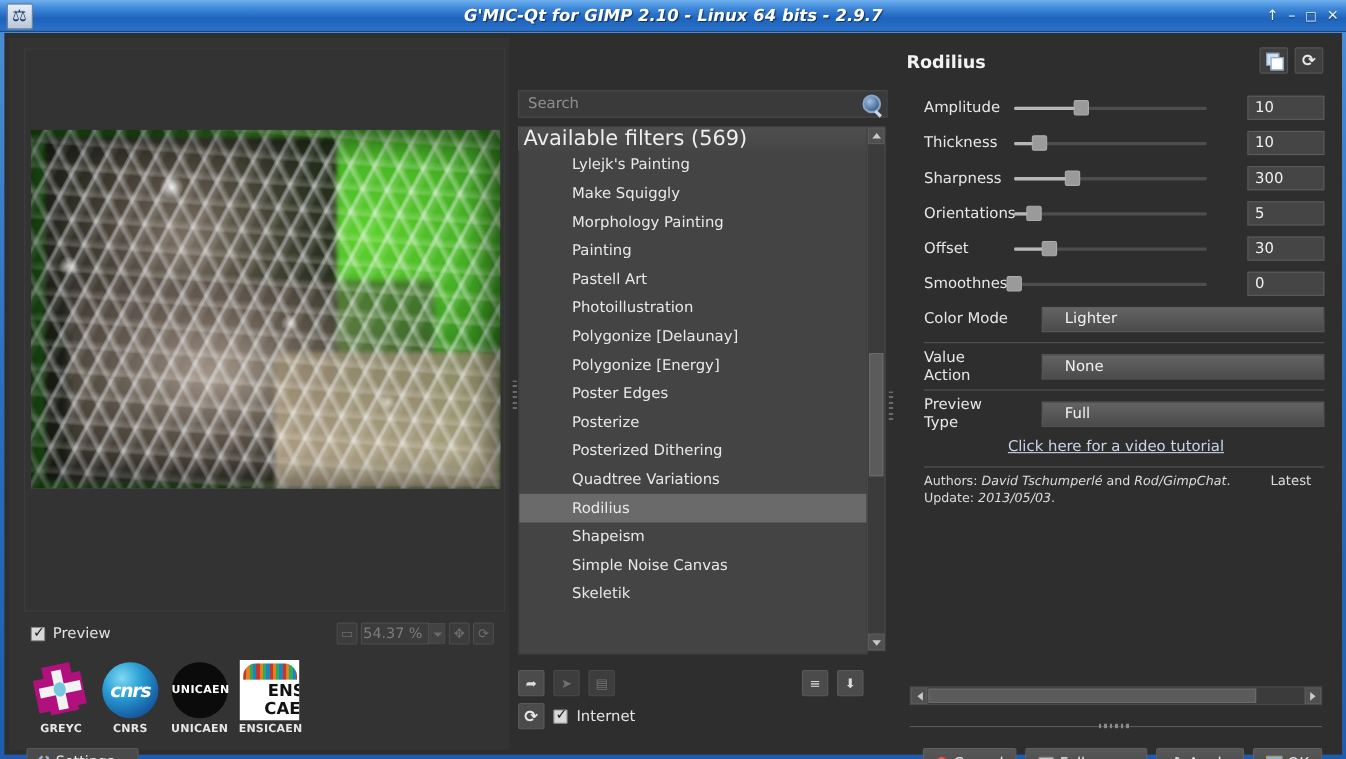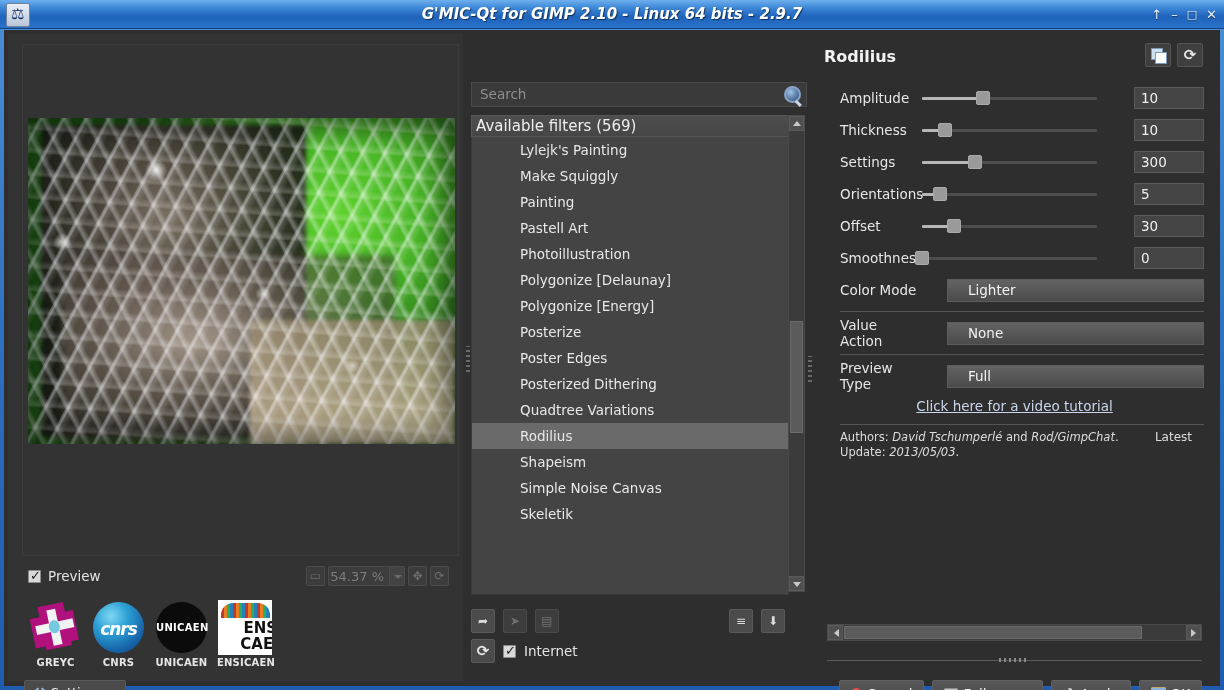--- a/index.html
+++ b/index.html
@@ -133,21 +133,21 @@
               border:1px solid #4a4a4a;box-sizing:border-box;}
   #search-input-text{position:absolute;left:8px;top:0;height:23px;line-height:23px;color:#8f8f8f;font-size:13.5px;}
   #search-icon{position:absolute;right:5px;top:3px;width:17px;height:17px;border-radius:50%;
                border:2px solid #8aa4c8;box-sizing:border-box;
                background:radial-gradient(circle at 35% 32%,#9fc3e8 0%,#41628c 75%);}
   #search-icon:after{content:"";position:absolute;right:-3px;bottom:-3px;width:7px;height:2.5px;
                      background:#c8d8ec;transform:rotate(45deg);}
 
   #list-header{position:absolute;left:0;top:81px;width:318px;height:22px;
                background:linear-gradient(to bottom,#4e4e4e,#464646);border:1px solid #555;
-               box-sizing:border-box;color:#efefef;font-size:15px;line-height:20px;padding-left:4px;}
+               box-sizing:border-box;color:#efefef;font-size:19px;line-height:20px;padding-left:4px;}
   #list-body{position:absolute;left:0;top:103px;width:318px;height:458px;background:#444444;
              border:1px solid #3a3a3a;border-top:none;box-sizing:border-box;overflow:hidden;}
   .li{height:26px;line-height:26px;color:#e8e8e8;font-size:13.5px;padding-left:48px;box-sizing:border-box;}
   .li.sel{background:#6a6a6a;}
 
   
   #list-scroll{position:absolute;left:784px;top:85px;width:17px;height:477px;background:#3b3b3b;
                border:1px solid #4a4a4a;box-sizing:border-box;}
   .sb-arrow{position:absolute;left:0;width:15px;height:15px;background:#4f4f4f;border:1px solid #5a5a5a;
             box-sizing:border-box;}
@@ -352,27 +352,28 @@
       <div id="search-box">
         <span id="search-input-text">Search</span>
         <span id="search-icon"></span>
       </div>
 
       <div id="list-header">Available filters (569)</div>
 
       <div id="list-body">
           <div class="li">Lylejk's Painting</div>
           <div class="li">Make Squiggly</div>
+          <div class="li">Morphology Painting</div>
           <div class="li">Painting</div>
           <div class="li">Pastell Art</div>
           <div class="li">Photoillustration</div>
           <div class="li">Polygonize [Delaunay]</div>
           <div class="li">Polygonize [Energy]</div>
+          <div class="li">Poster Edges</div>
           <div class="li">Posterize</div>
-          <div class="li">Poster Edges</div>
           <div class="li">Posterized Dithering</div>
           <div class="li">Quadtree Variations</div>
           <div class="li sel">Rodilius</div>
           <div class="li">Shapeism</div>
           <div class="li">Simple Noise Canvas</div>
           <div class="li">Skeletik</div>
         </div>
 
       <div id="list-tools">
         <div class="tbtn" style="left:0;">
@@ -443,21 +444,21 @@
           <div class="prow">
             <div class="pname">Thickness</div>
             <div class="slider">
               <div class="track"></div>
               <div class="fill" style="width: 13%;"></div>
               <div class="knob" style="left: 13%;"></div>
             </div>
             <div class="pval">10</div>
           </div>
           <div class="prow">
-            <div class="pname">Settings</div>
+            <div class="pname">Sharpness</div>
             <div class="slider">
               <div class="track"></div>
               <div class="fill" style="width: 30%;"></div>
               <div class="knob" style="left: 30%;"></div>
             </div>
             <div class="pval">300</div>
           </div>
           <div class="prow">
             <div class="pname">Orientations</div>
             <div class="slider">

